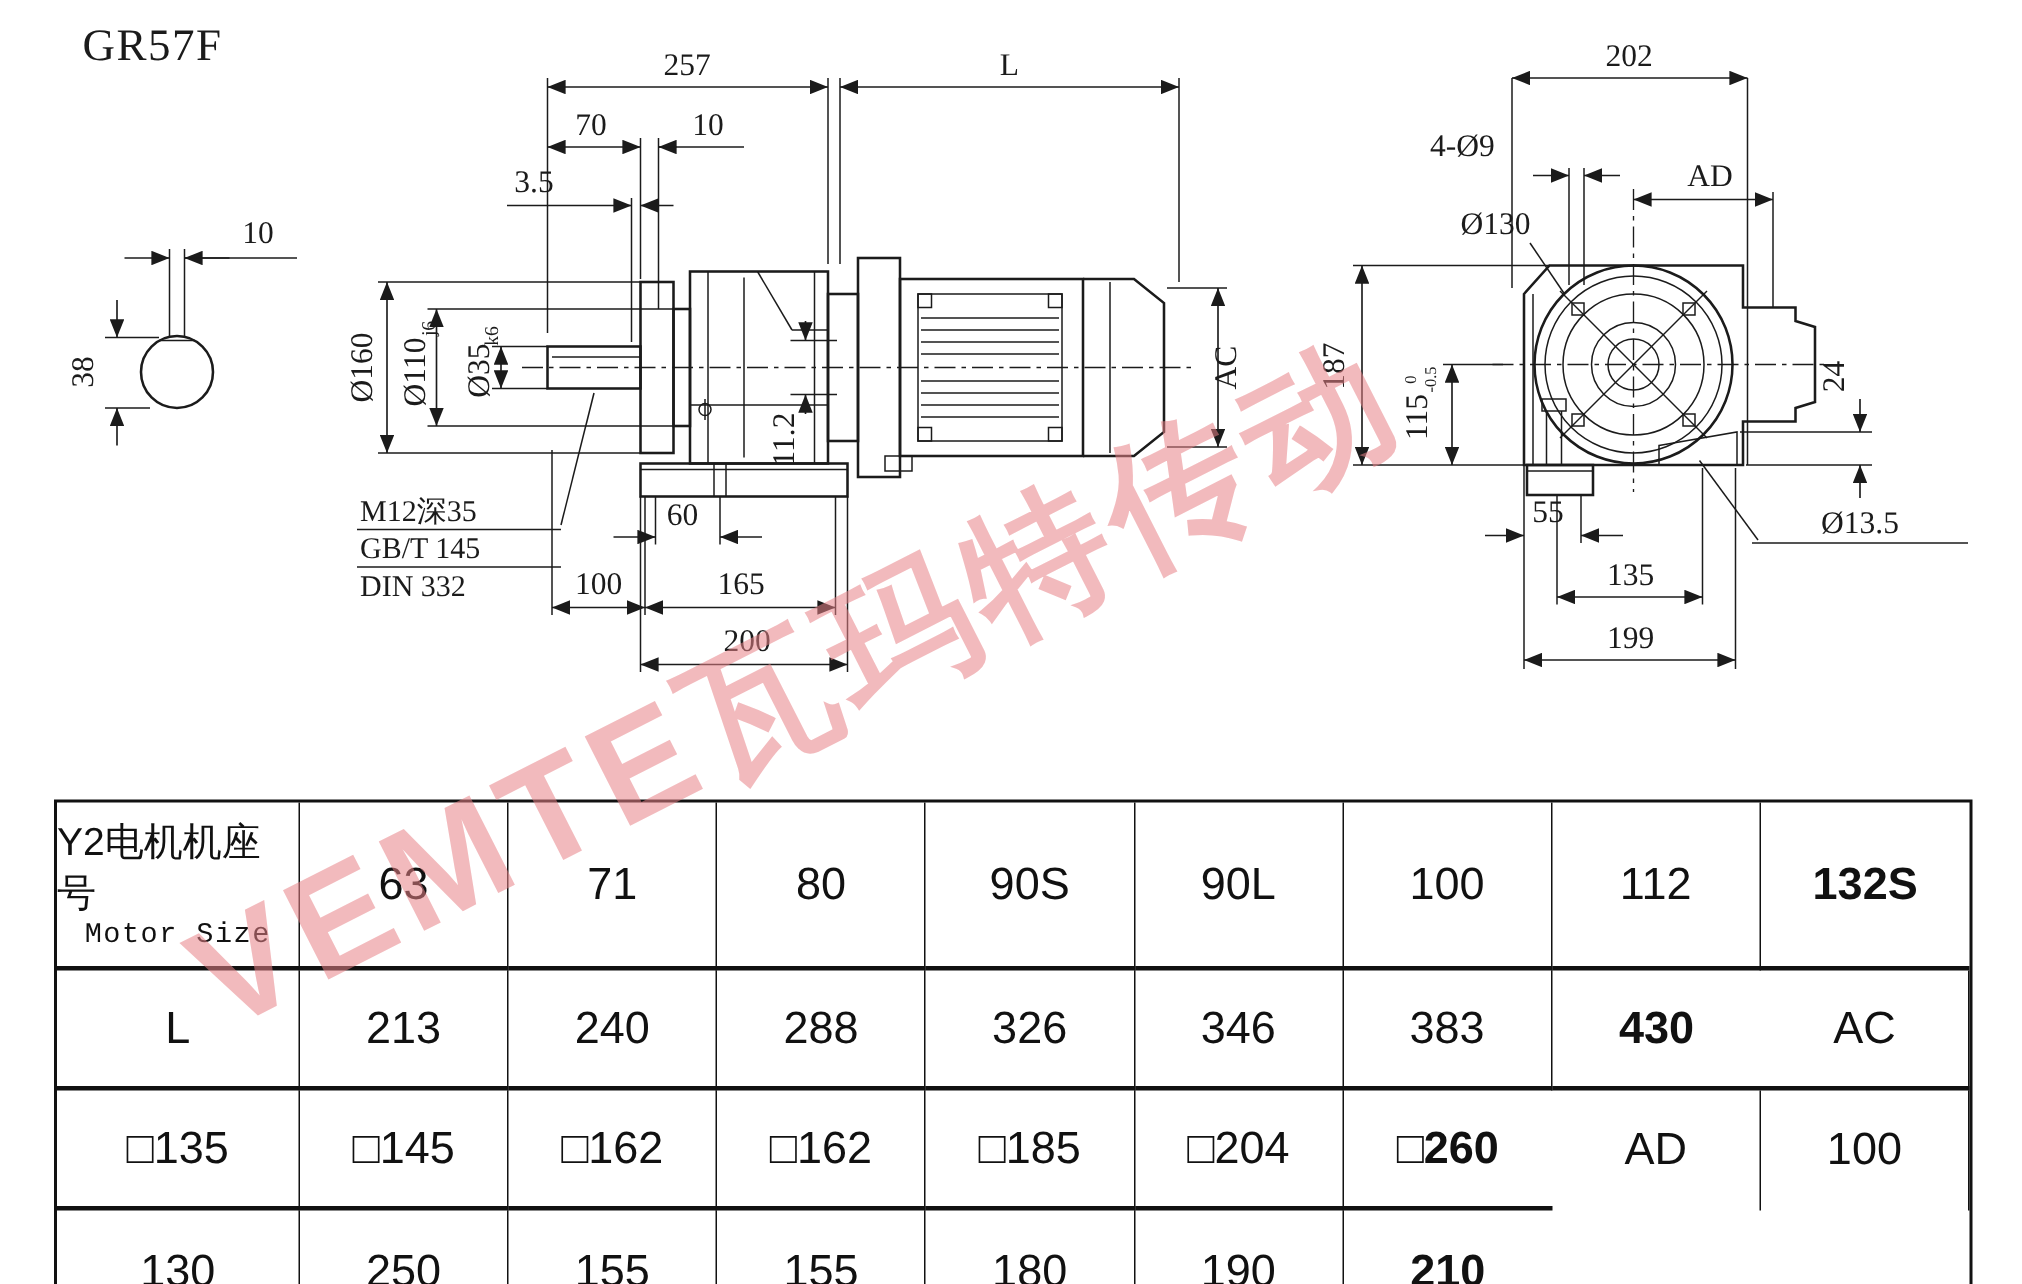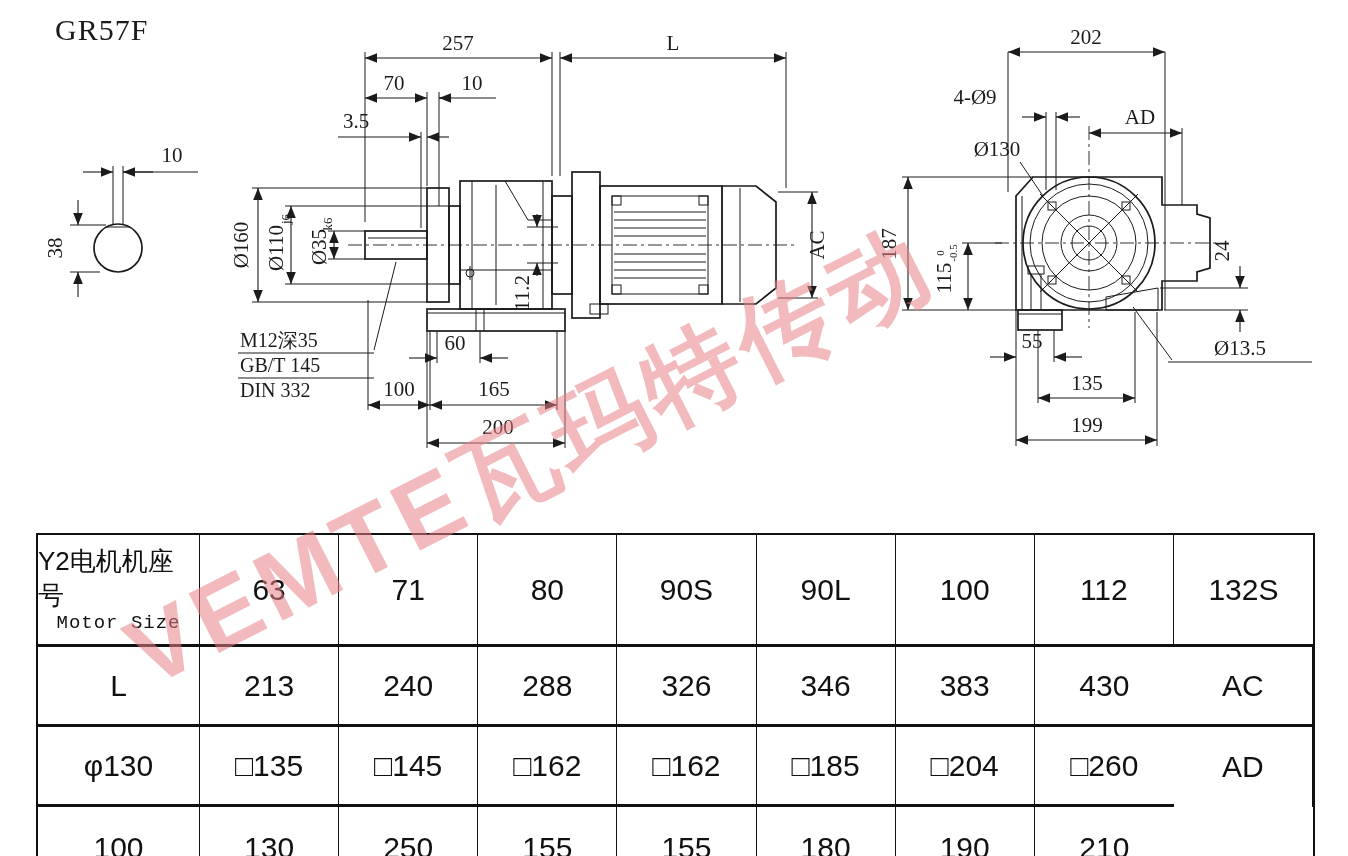--- a/index.html
+++ b/index.html
@@ -16,21 +16,21 @@
   .d{fill:none;stroke:#1b1b1b;stroke-width:1.1;}
   .cl{fill:none;stroke:#1b1b1b;stroke-width:0.9;stroke-dasharray:14 4 3 4;}
   
   .dim-table{position:absolute;left:36px;top:487px;width:1279px;height:358px;
      border:2.5px solid #111;display:grid;box-sizing:border-box;
      grid-template-columns:162px repeat(8,1fr);
      grid-template-rows:112px 80px 80px 1fr;margin-top:46px;}
   .tcell{border-right:1.5px solid #111;border-bottom:3px solid #111;
      display:flex;flex-direction:column;align-items:center;justify-content:center;
      font-size:30px;font-family:"Liberation Sans","DejaVu Sans",sans-serif;}
-  .tcell.clast{border-right:none;}
+  .tcell.clast{border-right:none;font-weight:bold;}
   .tcell.rlast{border-bottom:none;}
   .hd-cn{font-size:26px;line-height:1.3;}
   .hd-en{font-size:19px;font-family:"Liberation Mono","DejaVu Sans Mono",monospace;letter-spacing:1px;}
   
   #watermark{position:absolute;left:135px;top:595px;white-space:nowrap;
      font-size:97px;font-weight:700;letter-spacing:7px;
      color:rgba(231,130,134,0.55);transform:rotate(-27deg);transform-origin:0 50%;
      pointer-events:none;z-index:5;font-family:"Liberation Sans",sans-serif;}
 </style>
 </head>
@@ -265,21 +265,20 @@
   <div class="tcell">L</div>
   <div class="tcell">213</div>
   <div class="tcell">240</div>
   <div class="tcell">288</div>
   <div class="tcell">326</div>
   <div class="tcell">346</div>
   <div class="tcell">383</div>
   <div class="tcell clast">430</div>
 
   <div class="tcell">AC</div>
-  <div class="tcell">φ130</div>
   <div class="tcell">□135</div>
   <div class="tcell">□145</div>
   <div class="tcell">□162</div>
   <div class="tcell">□162</div>
   <div class="tcell">□185</div>
   <div class="tcell">□204</div>
   <div class="tcell clast">□260</div>
 
   <div class="tcell rlast">AD</div>
   <div class="tcell rlast">100</div>

